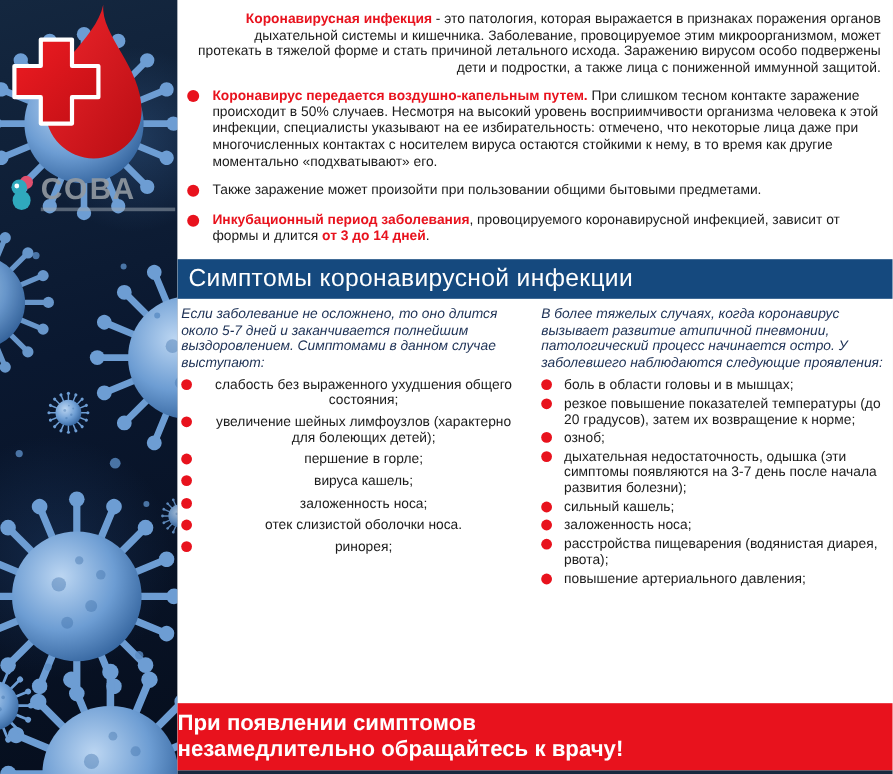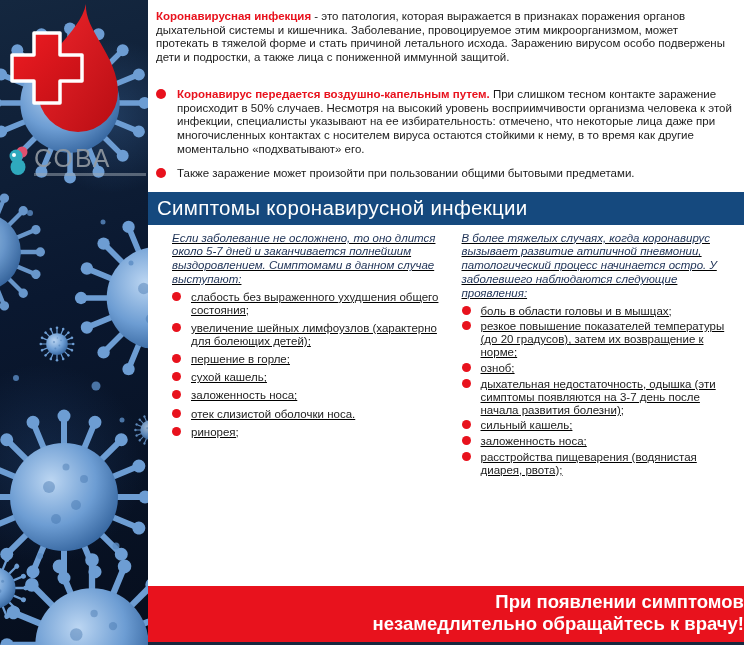--- a/index.html
+++ b/index.html
@@ -9,53 +9,53 @@
   
   .sidebar{position:absolute;left:0;top:0;width:148px;height:645px;overflow:hidden;
            background:
              radial-gradient(110px 110px at 75% 18%, rgba(70,120,180,.30), transparent 70%),
              radial-gradient(140px 140px at 30% 72%, rgba(45,90,150,.28), transparent 72%),
              linear-gradient(165deg,#14273f 0%,#0a1830 45%,#060e1d 100%);}
   .virus-svg{position:absolute;left:0;top:0;}
   .drop-svg{position:absolute;left:0;top:0;}
   .brand{position:absolute;left:7px;top:146px;display:flex;align-items:flex-start;gap:3px;}
   .brand-text{display:flex;flex-direction:column;}
-  .brand-name{font-weight:normal;font-size:25px;letter-spacing:2px;line-height:1;
+  .brand-name{font-weight:bold;font-size:25px;letter-spacing:2px;line-height:1;
               color:#929aa2;opacity:.9;}
   .brand-bar{width:112px;height:3px;margin-top:2px;background:rgba(160,170,180,.5);}
 
   
   .content{position:absolute;left:148px;top:0;right:0;bottom:0;background:#ffffff;}
   .title-banner{margin:5px 4px 0 0;height:39px;background:#e8121d;
                 display:flex;align-items:center;padding-left:11px;}
   .title-banner h1{margin:0;color:#ffffff;font-size:35px;font-weight:bold;
                    letter-spacing:0;white-space:nowrap;transform:scaleY(1.05);}
   .body-text{font-size:11.5px;line-height:1.18;color:#1b1b1b;}
-  .intro{margin:10px 10px 0 8px;}
+  .intro{margin:10px 10px 0 8px;text-align:right;}
   .red-bold{color:#e8121d;font-weight:bold;}
   ul{list-style:none;margin:0;padding:0;}
-  .trans-list{margin:24px 10px 0 8px;}
+  .trans-list{margin:10px 10px 0 8px;}
   .trans-list li{position:relative;padding-left:21px;margin-bottom:11px;}
   .dot{position:absolute;left:0;top:1px;width:10px;height:10px;border-radius:50%;
        background:#e8121d;}
   .section-banner{margin-top:0;height:33px;background:#15497e;
                   display:flex;align-items:center;padding-left:9px;}
   .section-banner h2{margin:0;color:#ffffff;font-weight:normal;font-size:20.5px;
                      letter-spacing:.3px;}
-  .columns{display:flex;gap:15px;padding:7px 8px 0 24px;text-decoration:underline;}
+  .columns{display:flex;gap:15px;padding:7px 8px 0 3px;}
   .col{flex:1;min-width:0;}
   .col-intro{margin:0 0 4px 0;font-style:italic;color:#1c3054;
              font-size:11.5px;line-height:1.2;}
   .sym-list li{position:relative;padding-left:19px;font-size:11.5px;line-height:1.14;
                color:#1b1b1b;}
   .sym-list .dot{width:9px;height:9px;top:1px;}
-  .mild-list li{margin-bottom:5px;}
+  .mild-list li{margin-bottom:5px;text-align:center;}
   .severe-list li{margin-bottom:2.5px;}
   .footer-banner{position:absolute;left:0;right:0;bottom:3px;background:#e8121d;
-                 padding:5px 0 6px;text-align:right;color:#ffffff;font-weight:bold;
+                 padding:5px 0 6px;text-align:left;color:#ffffff;font-weight:bold;
                  font-size:18.5px;line-height:1.22;}
   .bottom-strip{position:absolute;left:0;right:0;bottom:0;height:3px;background:#18283e;}
 </style>
 </head>
 <body>
 
 <div class="page">
 
   <aside class="sidebar">
     <svg class="virus-svg" width="148" height="645" viewBox="0 0 148 645">
@@ -154,51 +154,56 @@
 
     <ul class="trans-list body-text">
       <li>
         <span class="dot"></span>
         <span class="red-bold">Коронавирус передается воздушно-капельным путем.</span><span> При слишком тесном контакте заражение происходит в 50% случаев. Несмотря на высокий уровень восприимчивости организма человека к этой инфекции, специалисты указывают на ее избирательность: отмечено, что некоторые лица даже при многочисленных контактах с носителем вируса остаются стойкими к нему, в то время как другие моментально «подхватывают» его.</span>
       </li>
       <li>
         <span class="dot"></span>
         <span>Также заражение может произойти при пользовании общими бытовыми предметами.</span>
       </li>
+      <li>
+        <span class="dot"></span>
+        <span class="red-bold">Инкубационный период заболевания</span><span>, провоцируемого коронавирусной инфекцией, зависит от формы и длится </span><span class="red-bold">от 3 до 14 дней</span><span>.</span>
+      </li>
     </ul>
 
     <div class="section-banner">
       <h2>Симптомы коронавирусной инфекции</h2>
     </div>
 
     <div class="columns">
 
       <div class="col">
         <p class="col-intro">Если заболевание не осложнено, то оно длится около 5-7 дней и заканчивается полнейшим выздоровлением. Симптомами в данном случае выступают:</p>
         <ul class="sym-list mild-list">
           <li><span class="dot"></span><span>слабость без выраженного ухудшения общего состояния;</span></li>
           <li><span class="dot"></span><span>увеличение шейных лимфоузлов (характерно для болеющих детей);</span></li>
           <li><span class="dot"></span><span>першение в горле;</span></li>
-          <li><span class="dot"></span><span>сухой кашель;</span></li>
+          <li><span class="dot"></span><span>вируса кашель;</span></li>
           <li><span class="dot"></span><span>заложенность носа;</span></li>
           <li><span class="dot"></span><span>отек слизистой оболочки носа.</span></li>
           <li><span class="dot"></span><span>ринорея;</span></li>
         </ul>
       </div>
 
       <div class="col">
         <p class="col-intro">В более тяжелых случаях, когда коронавирус вызывает развитие атипичной пневмонии, патологический процесс начинается остро. У заболевшего наблюдаются следующие проявления:</p>
         <ul class="sym-list severe-list">
           <li><span class="dot"></span><span>боль в области головы и в мышцах;</span></li>
           <li><span class="dot"></span><span>резкое повышение показателей температуры (до 20 градусов), затем их возвращение к норме;</span></li>
           <li><span class="dot"></span><span>озноб;</span></li>
           <li><span class="dot"></span><span>дыхательная недостаточность, одышка (эти симптомы появляются на 3-7 день после начала развития болезни);</span></li>
           <li><span class="dot"></span><span>сильный кашель;</span></li>
           <li><span class="dot"></span><span>заложенность носа;</span></li>
           <li><span class="dot"></span><span>расстройства пищеварения (водянистая диарея, рвота);</span></li>
+          <li><span class="dot"></span><span>повышение артериального давления;</span></li>
         </ul>
       </div>
 
     </div>
 
     <footer class="footer-banner">
       <div>При появлении симптомов</div>
       <div>незамедлительно обращайтесь к врачу!</div>
     </footer>
     <div class="bottom-strip"></div>

